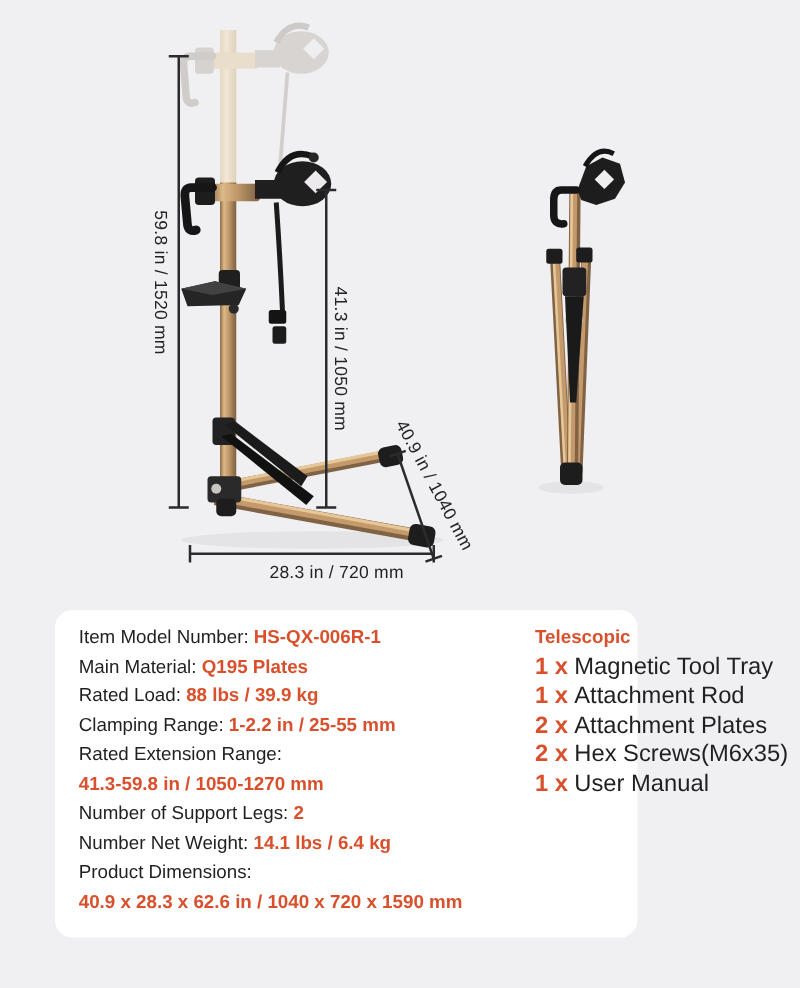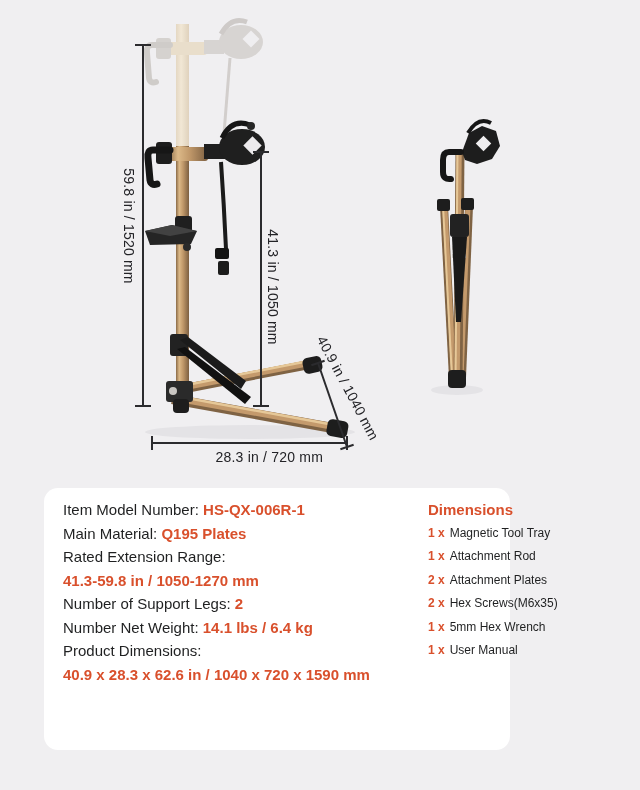--- a/index.html
+++ b/index.html
@@ -19,21 +19,21 @@
   #dim-width{left:193px;top:448px;width:130px;text-align:right;}
   .spec-panel{
     position:absolute;left:44px;top:488px;width:466px;height:262px;
     background:#ffffff;border-radius:14px;
   }
   .specs{position:absolute;left:19px;top:10px;}
   .spec-line{font-size:15px;line-height:23.5px;color:#1f2021;white-space:nowrap;}
   .spec-line .val{color:#d9502c;font-weight:700;}
   .accessories{position:absolute;left:384px;top:10px;}
   .acc-title{font-size:15px;line-height:23.5px;font-weight:700;color:#d9502c;}
-  .acc-item{font-size:12px;line-height:23.5px;color:#1f2021;white-space:nowrap;}
+  .acc-item{font-size:19px;line-height:23.5px;color:#1f2021;white-space:nowrap;}
   .acc-item .qty{color:#d9502c;font-weight:700;margin-right:5px;}
 </style>
 </head>
 <body>
 
 <svg id="scene" width="640" height="480" viewBox="0 0 640 480">
   <defs>
     <linearGradient id="gold" x1="0" y1="0" x2="1" y2="0">
       <stop offset="0" stop-color="#8a6a47"></stop>
       <stop offset="0.25" stop-color="#dcb988"></stop>
@@ -162,31 +162,32 @@
 <div class="dim-label" id="dim-total">59.8 in / 1520 mm</div>
 <div class="dim-label" id="dim-ext">41.3 in / 1050 mm</div>
 <div class="dim-label" id="dim-leg">40.9 in / 1040 mm</div>
 <div class="dim-label" id="dim-width">28.3 in / 720 mm</div>
 
 <div class="spec-panel">
 
   <div class="specs">
     <div class="spec-line"><span class="lbl">Item Model Number: </span><span class="val">HS-QX-006R-1</span></div>
     <div class="spec-line"><span class="lbl">Main Material: </span><span class="val">Q195 Plates</span></div>
+    <div class="spec-line"><span class="lbl">Rated Load: </span><span class="val">88 lbs / 39.9 kg</span></div>
+    <div class="spec-line"><span class="lbl">Clamping Range: </span><span class="val">1-2.2 in / 25-55 mm</span></div>
     <div class="spec-line"><span class="lbl">Rated Extension Range:</span><span class="val"></span></div>
     <div class="spec-line"><span class="lbl"></span><span class="val">41.3-59.8 in / 1050-1270 mm</span></div>
     <div class="spec-line"><span class="lbl">Number of Support Legs: </span><span class="val">2</span></div>
     <div class="spec-line"><span class="lbl">Number Net Weight: </span><span class="val">14.1 lbs / 6.4 kg</span></div>
     <div class="spec-line"><span class="lbl">Product Dimensions:</span><span class="val"></span></div>
     <div class="spec-line"><span class="lbl"></span><span class="val">40.9 x 28.3 x 62.6 in / 1040 x 720 x 1590 mm</span></div>
   </div>
 
   <div class="accessories">
-    <div class="acc-title">Dimensions</div>
+    <div class="acc-title">Telescopic</div>
     <div class="acc-item"><span class="qty">1 x</span><span class="nm">Magnetic Tool Tray</span></div>
     <div class="acc-item"><span class="qty">1 x</span><span class="nm">Attachment Rod</span></div>
     <div class="acc-item"><span class="qty">2 x</span><span class="nm">Attachment Plates</span></div>
     <div class="acc-item"><span class="qty">2 x</span><span class="nm">Hex Screws(M6x35)</span></div>
-    <div class="acc-item"><span class="qty">1 x</span><span class="nm">5mm Hex Wrench</span></div>
     <div class="acc-item"><span class="qty">1 x</span><span class="nm">User Manual</span></div>
   </div>
 
 </div>
 
 </body></html>

